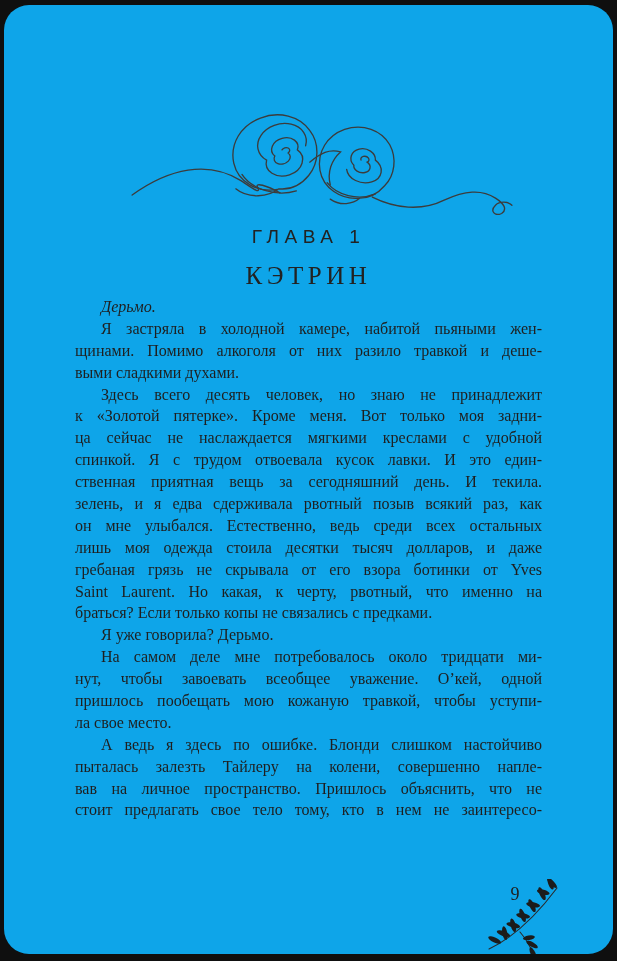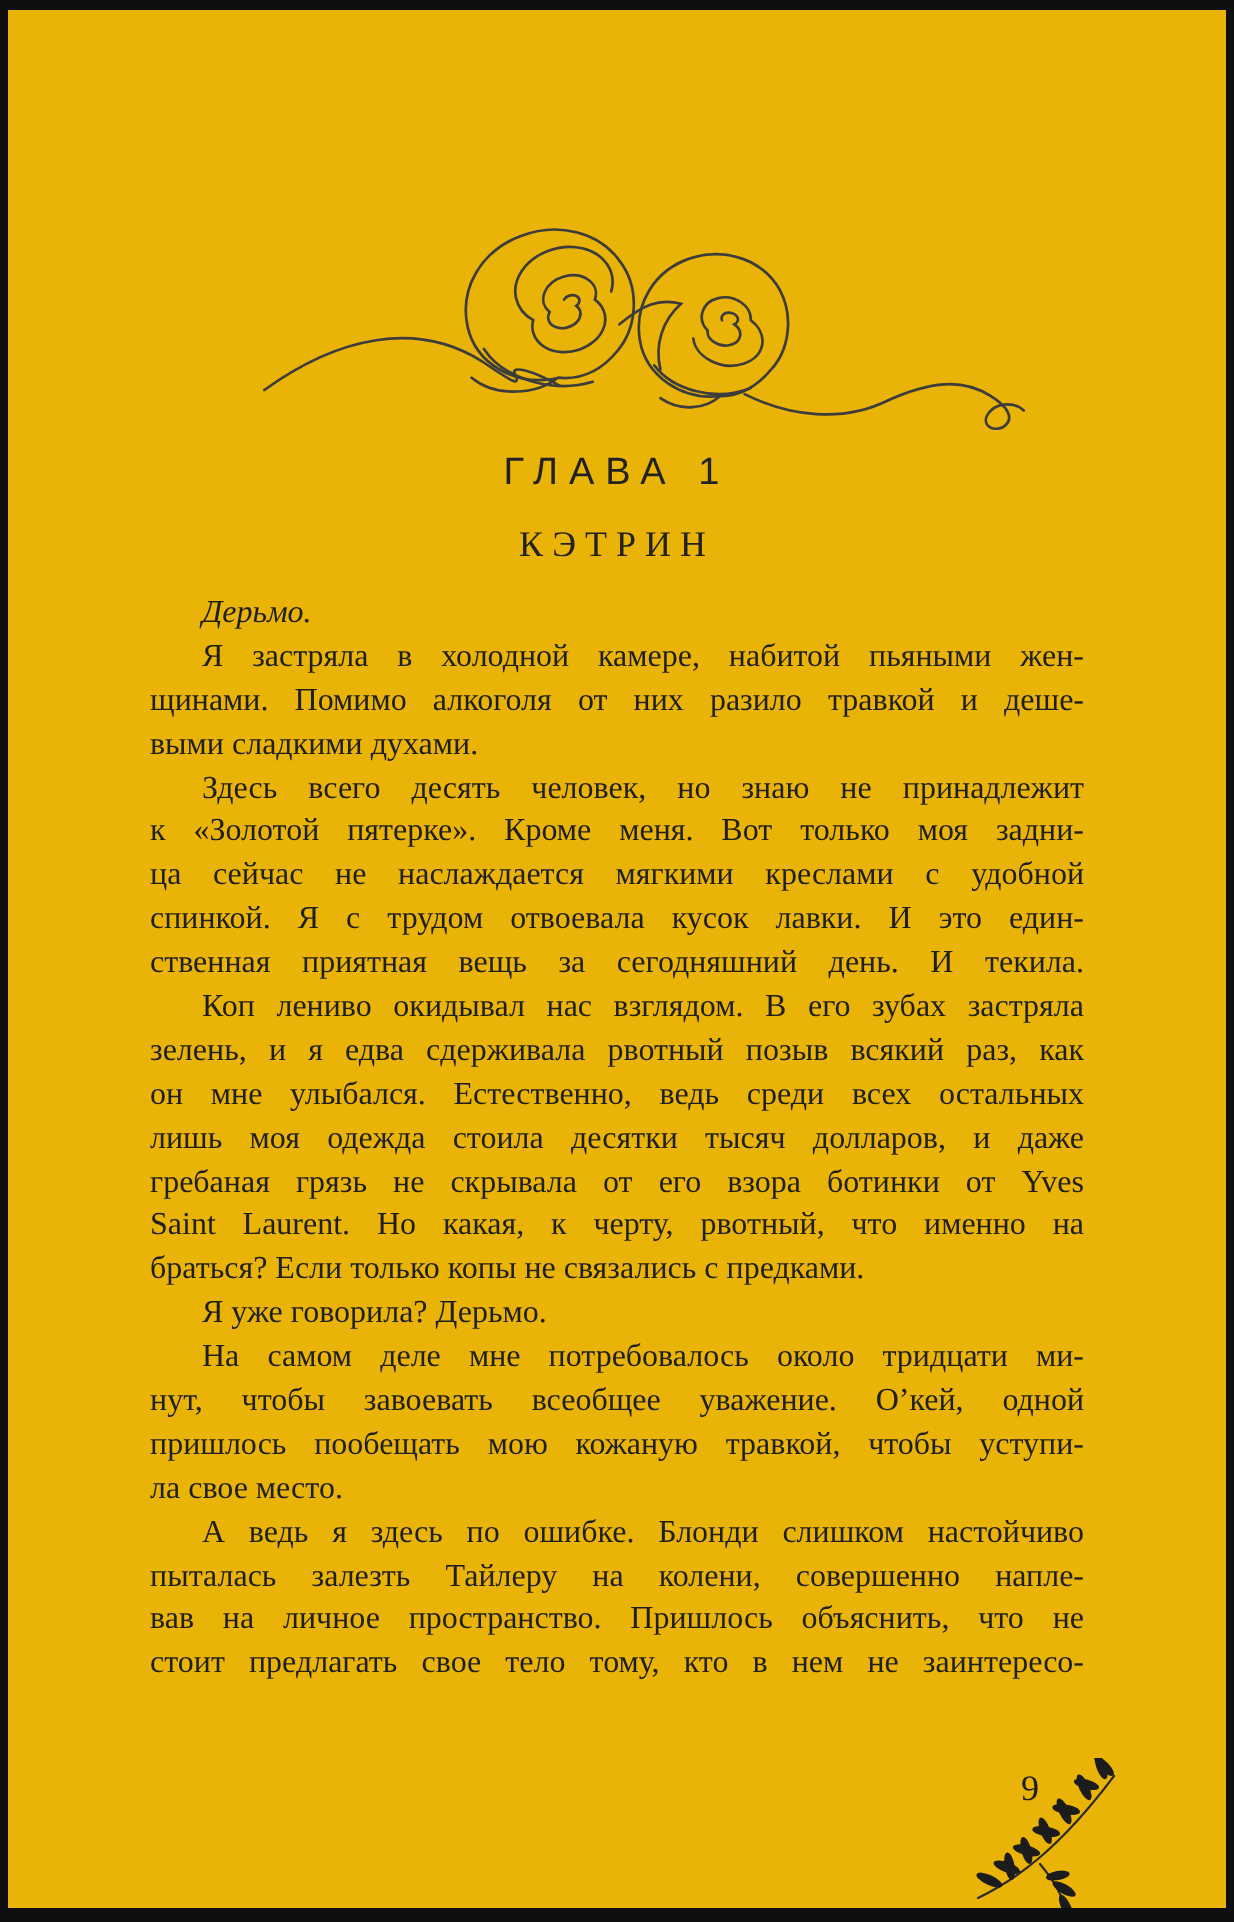--- a/index.html
+++ b/index.html
@@ -5,43 +5,44 @@
   html, body { margin: 0; padding: 0; background: #000; }
   .frame {
     position: relative;
     width: 617px; height: 961px;
     box-sizing: border-box;
     background: #0f0f0f;
   }
   .page {
     position: absolute;
     left: 4px; top: 5px; right: 4px; bottom: 7px;
-    background: #eab308;
+    background: #0ea5e9;
     overflow: hidden;
+    border-radius: 25px;
   }
   .rose-art {
     position: absolute;
     left: 122px; top: 92px;
     width: 390px; height: 118px;
   }
   .chapter-title {
     position: absolute;
     left: 0; top: 221px; width: 100%;
     text-align: center;
     font-family: "Liberation Sans", sans-serif;
     font-size: 19px; font-weight: 400;
     letter-spacing: 5.5px;
     color: #222222;
   }
   .chapter-subtitle {
     position: absolute;
     left: 0; top: 257px; width: 100%;
     text-align: center;
     font-family: "Liberation Serif", serif;
-    font-size: 18px; font-weight: 400;
+    font-size: 25px; font-weight: 400;
     letter-spacing: 4.5px;
     color: #222222;
   }
   .body-text {
     position: absolute;
     left: 71px; top: 291px;
     width: 467px;
     font-family: "Liberation Serif", serif;
     font-size: 16px;
     color: #1f1f1f;
@@ -106,21 +107,20 @@
     <div class="body-text">
         <div class="line indent italic end">Дерьмо.</div>
         <div class="line indent">Я застряла в холодной камере, набитой пьяными жен-</div>
         <div class="line">щинами. Помимо алкоголя от них разило травкой и деше-</div>
         <div class="line end">выми сладкими духами.</div>
         <div class="line indent">Здесь всего десять человек, но знаю не принадлежит</div>
         <div class="line">к «Золотой пятерке». Кроме меня. Вот только моя задни-</div>
         <div class="line">ца сейчас не наслаждается мягкими креслами с удобной</div>
         <div class="line">спинкой. Я с трудом отвоевала кусок лавки. И это един-</div>
         <div class="line">ственная приятная вещь за сегодняшний день. И текила.</div>
-        <div class="line indent">Коп лениво окидывал нас взглядом. В его зубах застряла</div>
         <div class="line">зелень, и я едва сдерживала рвотный позыв всякий раз, как</div>
         <div class="line">он мне улыбался. Естественно, ведь среди всех остальных</div>
         <div class="line">лишь моя одежда стоила десятки тысяч долларов, и даже</div>
         <div class="line">гребаная грязь не скрывала от его взора ботинки от Yves</div>
         <div class="line">Saint Laurent. Но какая, к черту, рвотный, что именно на</div>
         <div class="line end">браться? Если только копы не связались с предками.</div>
         <div class="line indent end">Я уже говорила? Дерьмо.</div>
         <div class="line indent">На самом деле мне потребовалось около тридцати ми-</div>
         <div class="line">нут, чтобы завоевать всеобщее уважение. О’кей, одной</div>
         <div class="line">пришлось пообещать мою кожаную травкой, чтобы уступи-</div>

